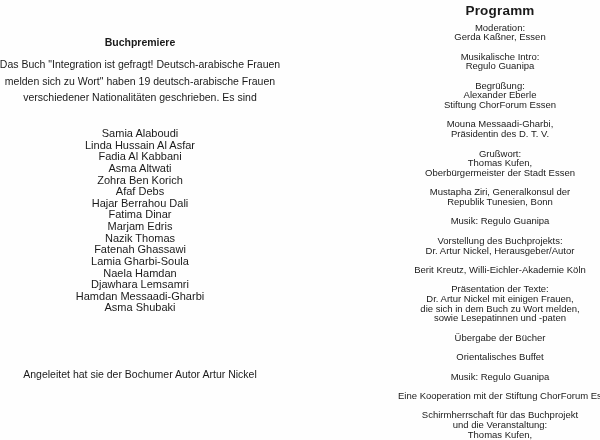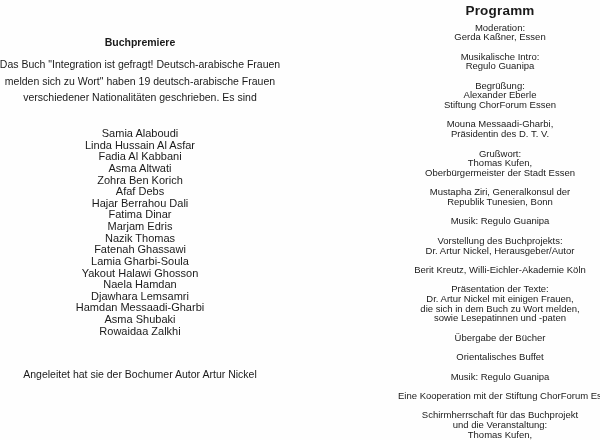--- a/index.html
+++ b/index.html
@@ -129,26 +129,24 @@
       <div class="author-line">Fadia Al Kabbani</div>
       <div class="author-line">Asma Altwati</div>
       <div class="author-line">Zohra Ben Korich</div>
       <div class="author-line">Afaf Debs</div>
       <div class="author-line">Hajar Berrahou Dali</div>
       <div class="author-line">Fatima Dinar</div>
       <div class="author-line">Marjam Edris</div>
       <div class="author-line">Nazik Thomas</div>
       <div class="author-line">Fatenah Ghassawi</div>
       <div class="author-line">Lamia Gharbi-Soula</div>
-      <div class="author-line">Yakout Halawi Ghosson</div>
       <div class="author-line">Naela Hamdan</div>
       <div class="author-line">Djawhara Lemsamri</div>
       <div class="author-line">Hamdan Messaadi-Gharbi</div>
       <div class="author-line">Asma Shubaki</div>
-      <div class="author-line">Rowaidaa Zalkhi</div>
     </div>
 
   <div class="left-footer">Angeleitet hat sie der Bochumer Autor Artur Nickel</div>
 </div>
 
 <div class="right-page">
   <div class="right-title">Programm</div>
 
   <div class="program-blocks">
       <div class="block">

